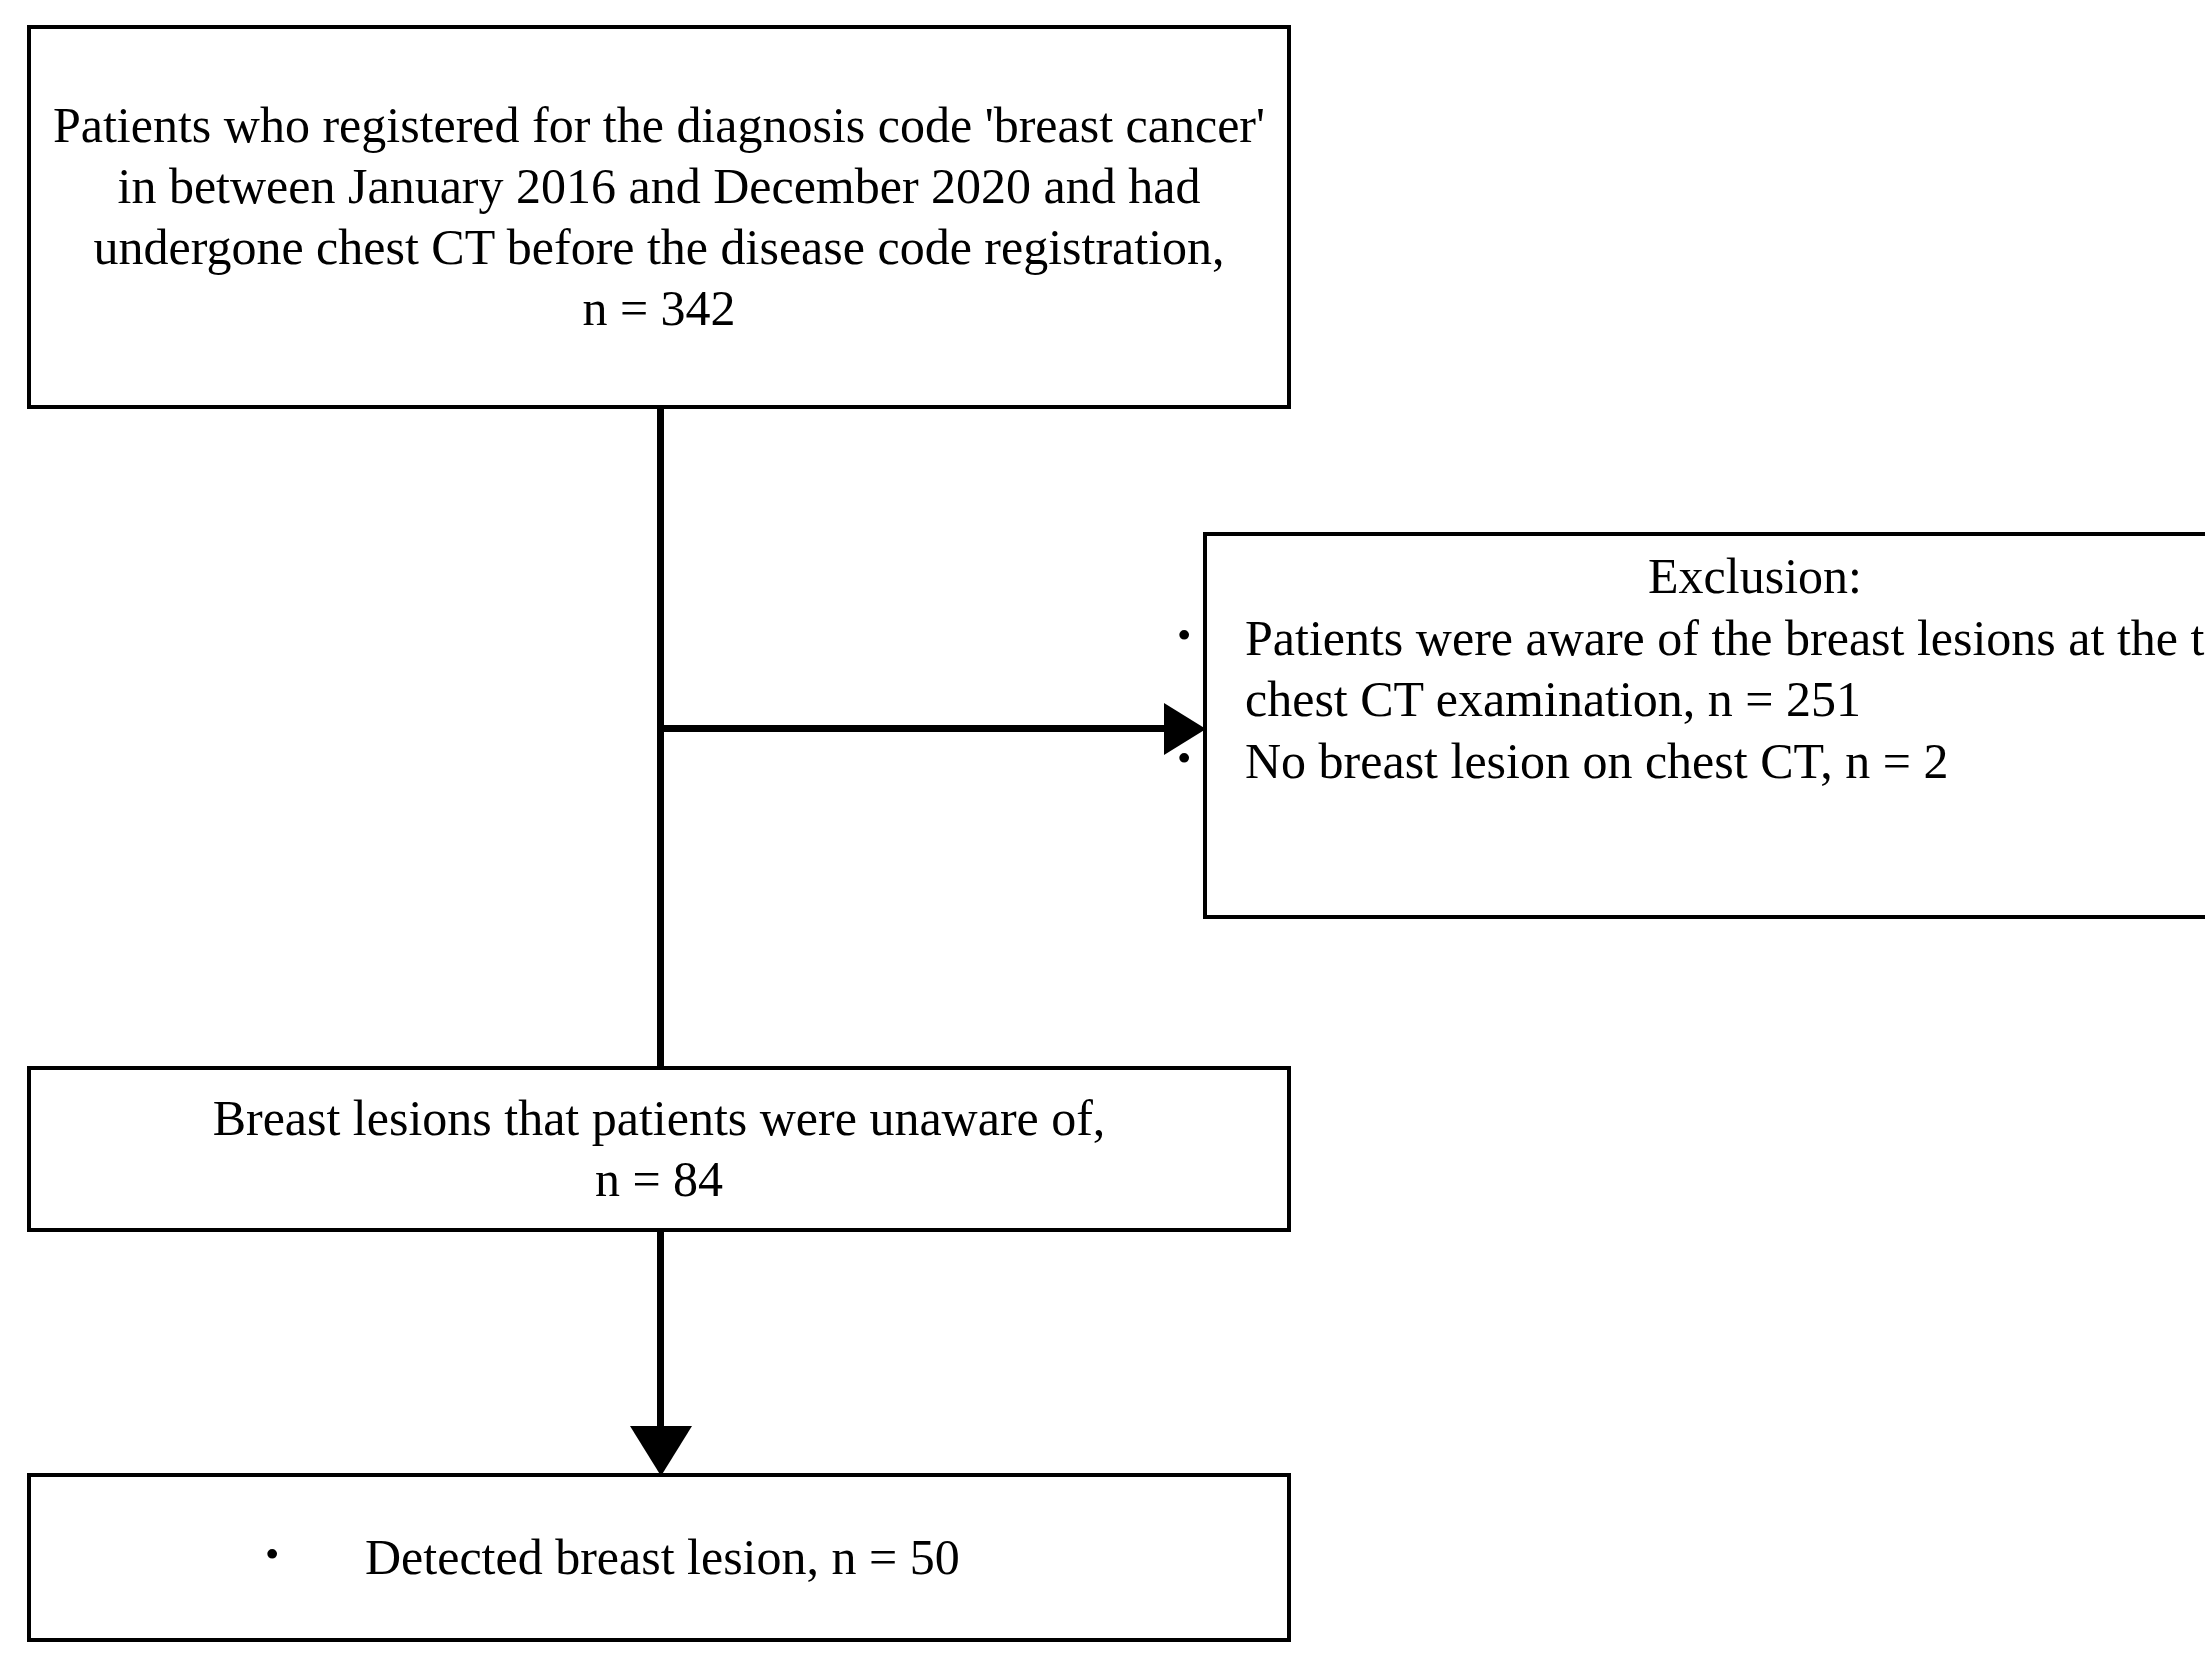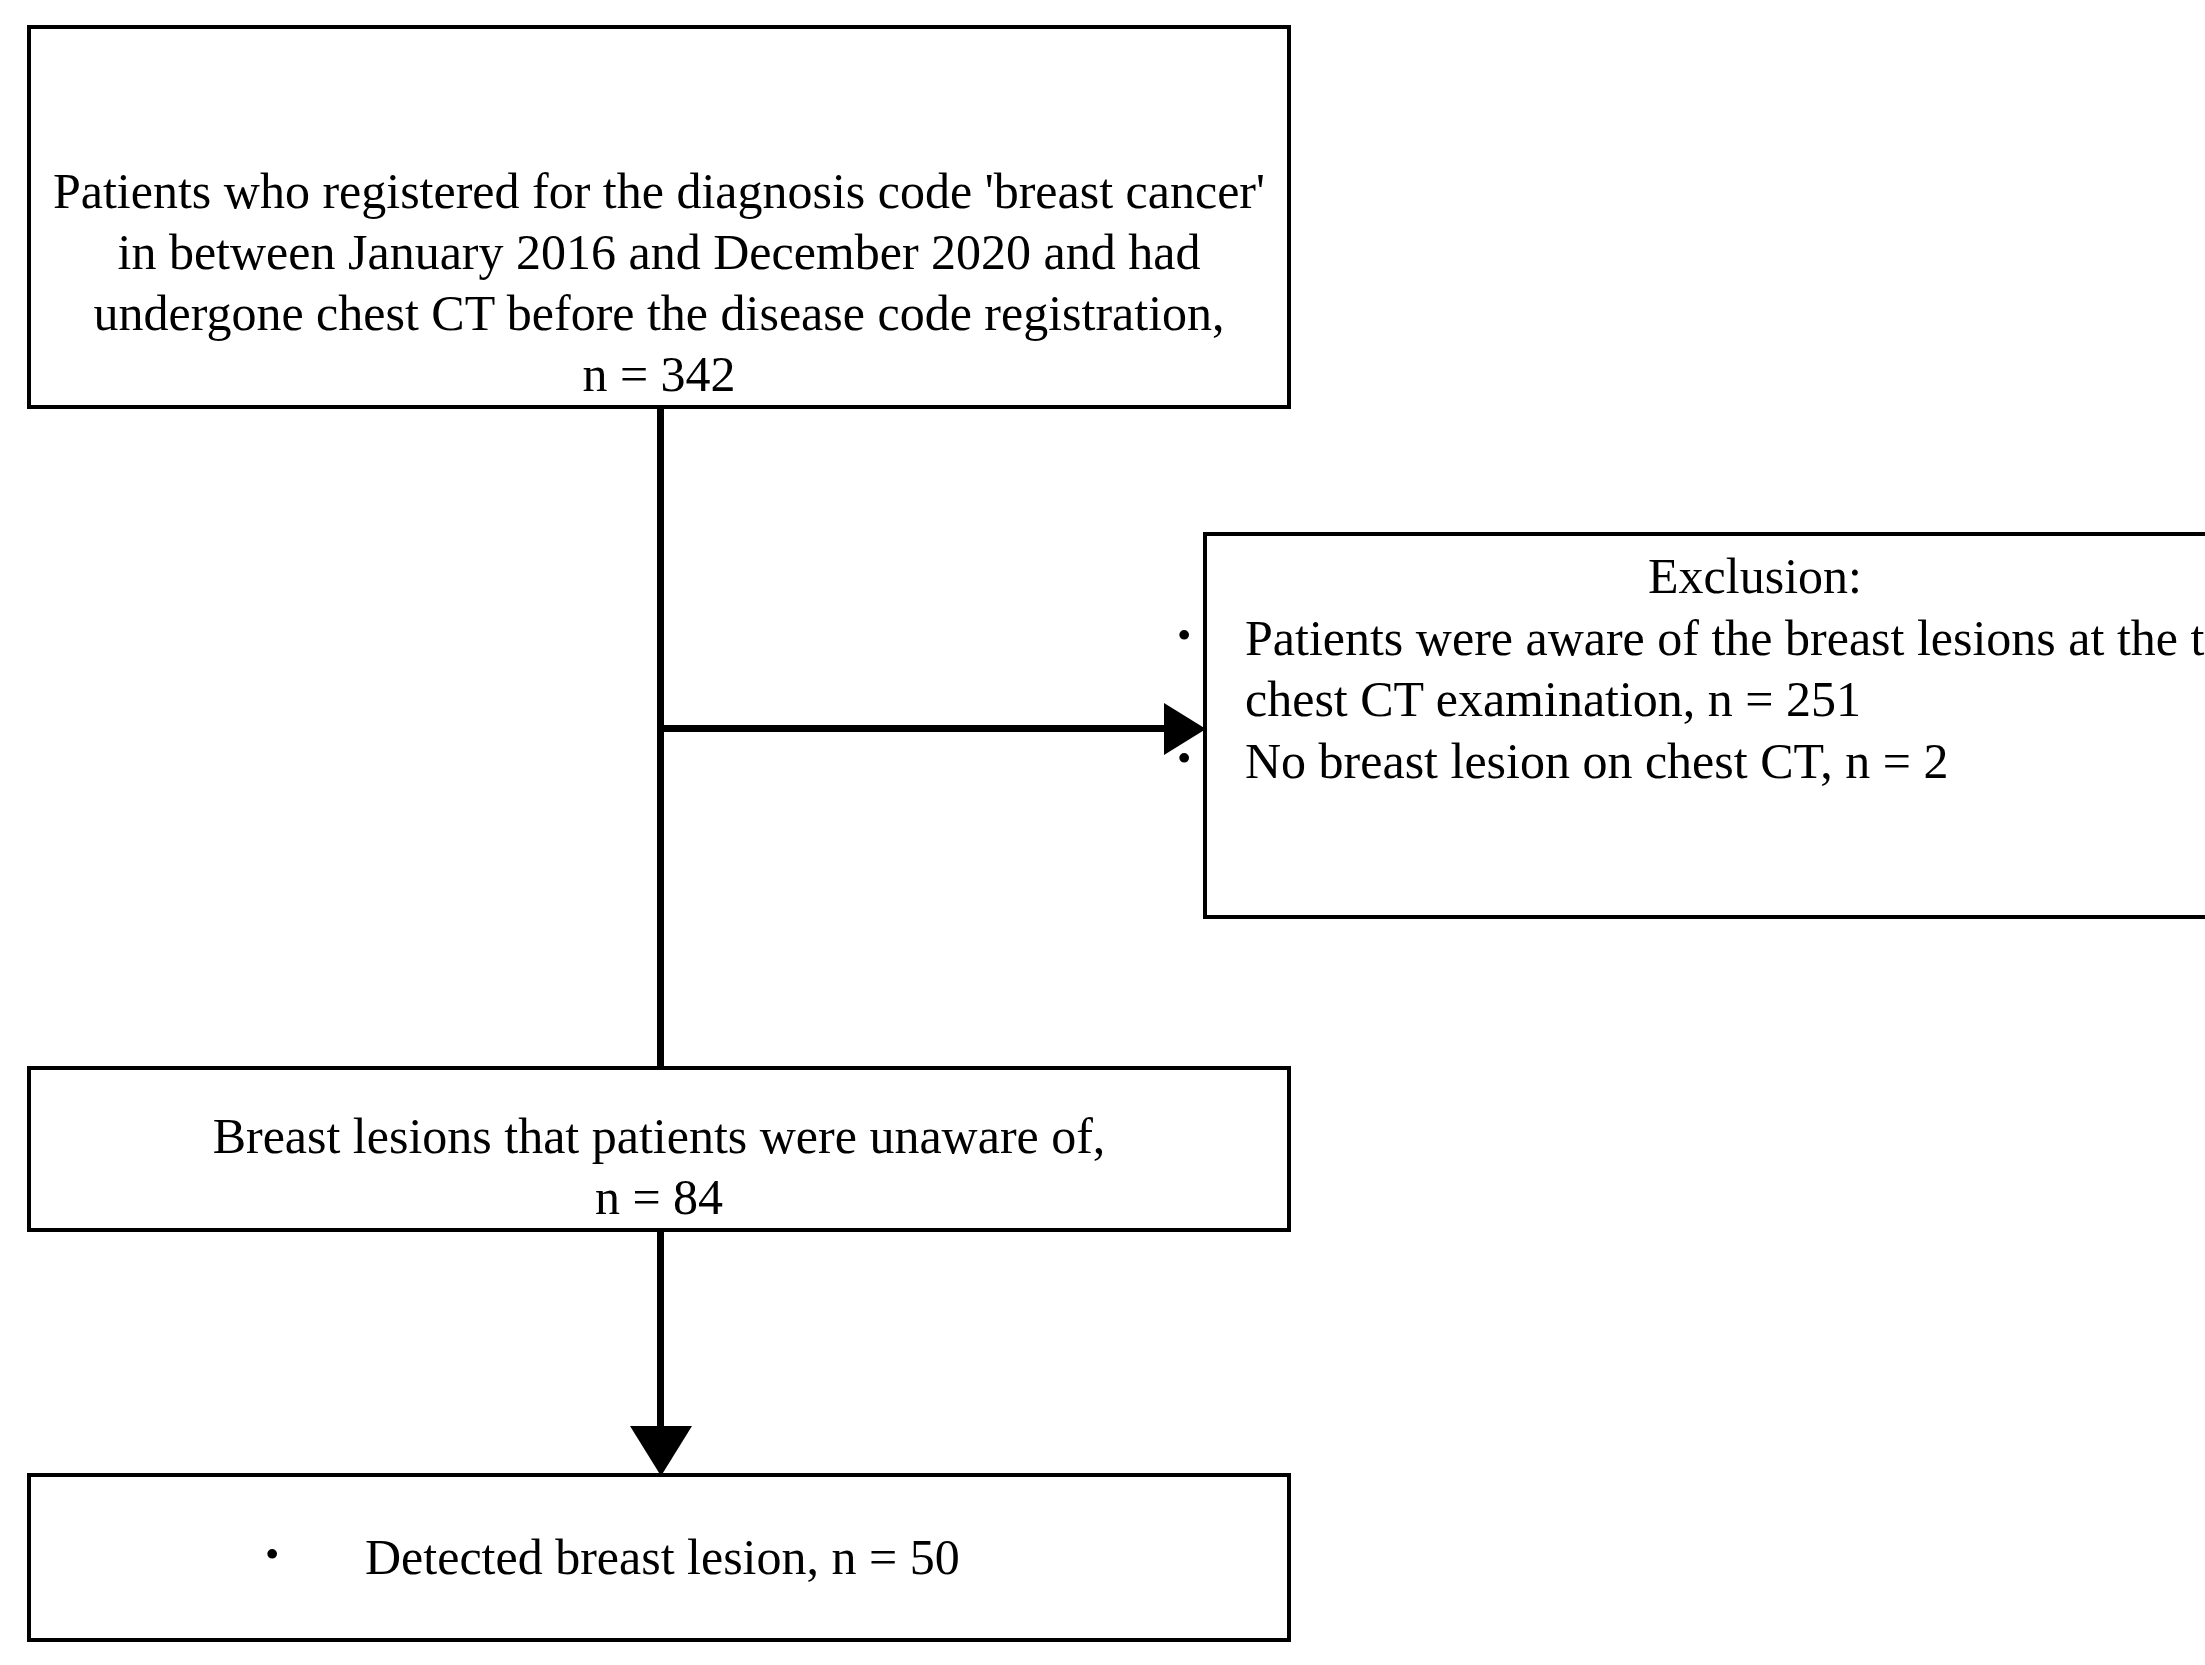--- a/index.html
+++ b/index.html
@@ -16,21 +16,21 @@
     color: #000000;
     overflow: hidden;
   }
   .node {
     position: absolute;
     box-sizing: border-box;
     border: 4px solid #000000;
     background: #ffffff;
     display: flex;
     flex-direction: column;
-    justify-content: flex-end;
+    justify-content: center;
   }
   .ctext {
     text-align: center;
     font-size: 50px;
     line-height: 1.22;
     white-space: pre-line;
     padding: 0 9.7px;
   }
 
   

